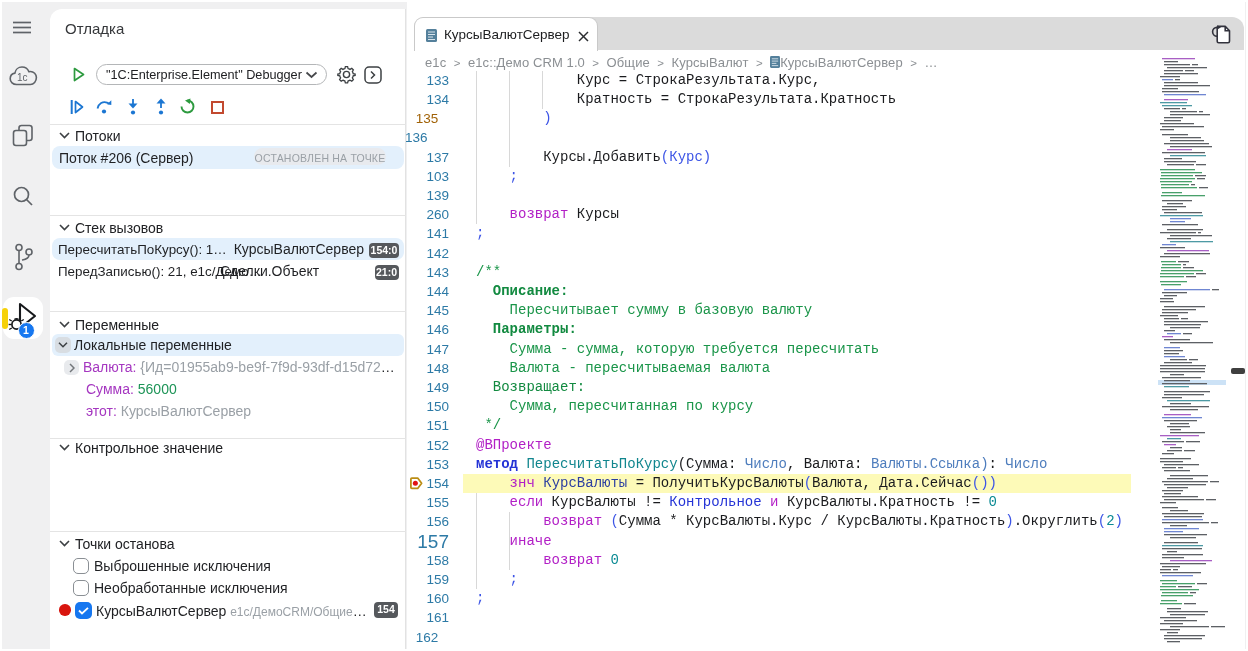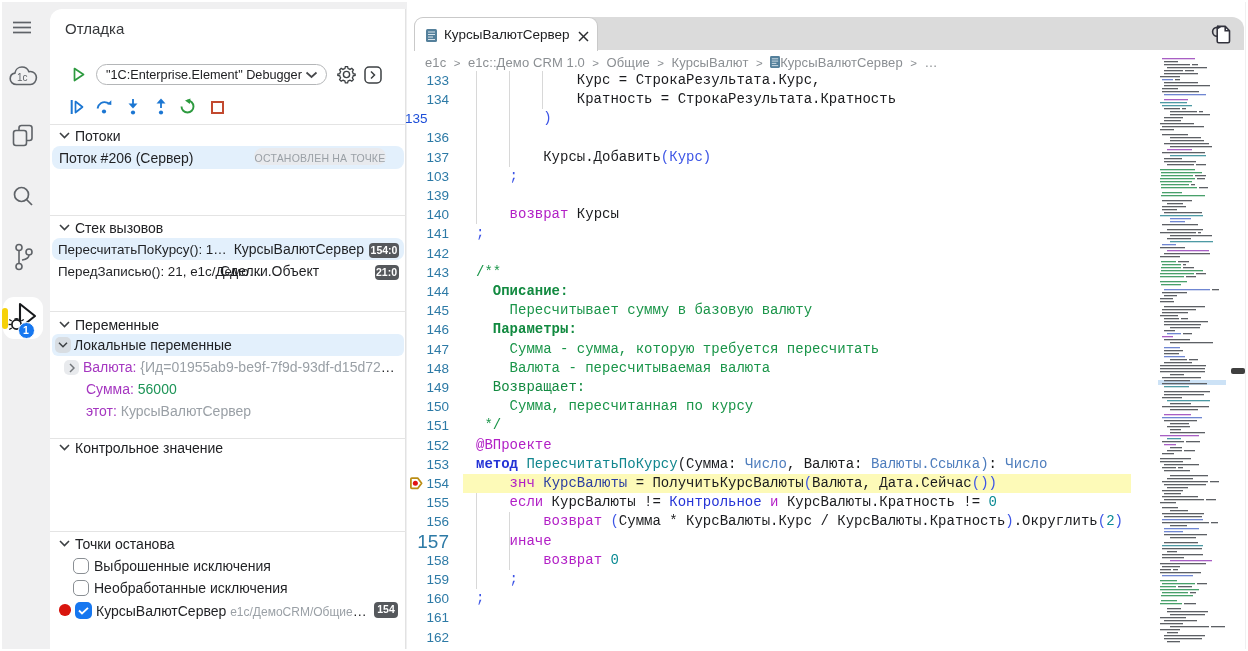--- a/index.html
+++ b/index.html
@@ -220,26 +220,26 @@
 <path d="M2 1.2 L8.6 1.2 L13 7 L8.6 12.8 L2 12.8 Q1 12.8 1 11.8 L1 2.2 Q1 1.2 2 1.2 Z" fill="#fff" stroke="#bb8d15" stroke-width="2" stroke-linejoin="round"></path>
 <circle cx="6" cy="7" r="2.8" fill="#e21214"></circle>
   </svg>
 <div class="abs" style="left:476px;top:70.8px;width:1px;height:153.6px;background:#d8d8d8"></div>
 <div class="abs" style="left:509px;top:70.8px;width:1px;height:96.0px;background:#d8d8d8"></div>
 <div class="abs" style="left:542px;top:70.8px;width:1px;height:38.4px;background:#d8d8d8"></div>
 <div class="abs" style="left:476px;top:493.2px;width:1px;height:96.0px;background:#d8d8d8"></div>
 <div class="abs" style="left:509px;top:512.4px;width:1px;height:57.6px;background:#d8d8d8"></div>
 <div style="position:absolute;left:405px;top:70.8px;width:44px;height:19.2px;line-height:19.2px;text-align:right;font-size:13.5px;color:#2d7aa6">133</div>
 <div style="position:absolute;left:405px;top:90.0px;width:44px;height:19.2px;line-height:19.2px;text-align:right;font-size:13.5px;color:#2d7aa6">134</div>
-<div style="position:absolute;left:405px;top:109.2px;width:44px;height:19.2px;line-height:19.2px;text-align:left;font-size:13.5px;color:#1d4ed8">135</div>
-<div style="position:absolute;left:405px;top:128.4px;width:44px;height:19.2px;line-height:19.2px;text-align:right;font-size:13.5px;color:#2d7aa6">136</div>
+<div style="position:absolute;left:405px;top:109.2px;width:44px;height:19.2px;line-height:19.2px;text-align:center;font-size:13.5px;color:#a16207">135</div>
+<div style="position:absolute;left:405px;top:128.4px;width:44px;height:19.2px;line-height:19.2px;font-size:13.5px;color:#2d7aa6">136</div>
 <div style="position:absolute;left:405px;top:147.6px;width:44px;height:19.2px;line-height:19.2px;text-align:right;font-size:13.5px;color:#2d7aa6">137</div>
 <div style="position:absolute;left:405px;top:166.8px;width:44px;height:19.2px;line-height:19.2px;text-align:right;font-size:13.5px;color:#2d7aa6">103</div>
 <div style="position:absolute;left:405px;top:186.0px;width:44px;height:19.2px;line-height:19.2px;text-align:right;font-size:13.5px;color:#2d7aa6">139</div>
-<div style="position:absolute;left:405px;top:205.2px;width:44px;height:19.2px;line-height:19.2px;text-align:right;font-size:13.5px;color:#2d7aa6">140</div>
+<div style="position:absolute;left:405px;top:205.2px;width:44px;height:19.2px;line-height:19.2px;text-align:right;font-size:13.5px;color:#2d7aa6">260</div>
 <div style="position:absolute;left:405px;top:224.4px;width:44px;height:19.2px;line-height:19.2px;text-align:right;font-size:13.5px;color:#2d7aa6">141</div>
 <div style="position:absolute;left:405px;top:243.6px;width:44px;height:19.2px;line-height:19.2px;text-align:right;font-size:13.5px;color:#2d7aa6">142</div>
 <div style="position:absolute;left:405px;top:262.8px;width:44px;height:19.2px;line-height:19.2px;text-align:right;font-size:13.5px;color:#2d7aa6">143</div>
 <div style="position:absolute;left:405px;top:282.0px;width:44px;height:19.2px;line-height:19.2px;text-align:right;font-size:13.5px;color:#2d7aa6">144</div>
 <div style="position:absolute;left:405px;top:301.2px;width:44px;height:19.2px;line-height:19.2px;text-align:right;font-size:13.5px;color:#2d7aa6">145</div>
 <div style="position:absolute;left:405px;top:320.4px;width:44px;height:19.2px;line-height:19.2px;text-align:right;font-size:13.5px;color:#2d7aa6">146</div>
 <div style="position:absolute;left:405px;top:339.6px;width:44px;height:19.2px;line-height:19.2px;text-align:right;font-size:13.5px;color:#2d7aa6">147</div>
 <div style="position:absolute;left:405px;top:358.8px;width:44px;height:19.2px;line-height:19.2px;text-align:right;font-size:13.5px;color:#2d7aa6">148</div>
 <div style="position:absolute;left:405px;top:378.0px;width:44px;height:19.2px;line-height:19.2px;text-align:right;font-size:13.5px;color:#2d7aa6">149</div>
 <div style="position:absolute;left:405px;top:397.2px;width:44px;height:19.2px;line-height:19.2px;text-align:right;font-size:13.5px;color:#2d7aa6">150</div>
@@ -247,21 +247,21 @@
 <div style="position:absolute;left:405px;top:435.6px;width:44px;height:19.2px;line-height:19.2px;text-align:right;font-size:13.5px;color:#2d7aa6">152</div>
 <div style="position:absolute;left:405px;top:454.8px;width:44px;height:19.2px;line-height:19.2px;text-align:right;font-size:13.5px;color:#2d7aa6">153</div>
 <div style="position:absolute;left:405px;top:474.0px;width:44px;height:19.2px;line-height:19.2px;text-align:right;font-size:13.5px;color:#2d7aa6">154</div>
 <div style="position:absolute;left:405px;top:493.2px;width:44px;height:19.2px;line-height:19.2px;text-align:right;font-size:13.5px;color:#2d7aa6">155</div>
 <div style="position:absolute;left:405px;top:512.4px;width:44px;height:19.2px;line-height:19.2px;text-align:right;font-size:13.5px;color:#2d7aa6">156</div>
 <div style="position:absolute;left:405px;top:531.6px;width:44px;height:19.2px;line-height:19.2px;text-align:right;font-size:19px;color:#2d7aa6">157</div>
 <div style="position:absolute;left:405px;top:550.8px;width:44px;height:19.2px;line-height:19.2px;text-align:right;font-size:13.5px;color:#2d7aa6">158</div>
 <div style="position:absolute;left:405px;top:570.0px;width:44px;height:19.2px;line-height:19.2px;text-align:right;font-size:13.5px;color:#2d7aa6">159</div>
 <div style="position:absolute;left:405px;top:589.2px;width:44px;height:19.2px;line-height:19.2px;text-align:right;font-size:13.5px;color:#2d7aa6">160</div>
 <div style="position:absolute;left:405px;top:608.4px;width:44px;height:19.2px;line-height:19.2px;text-align:right;font-size:13.5px;color:#2d7aa6">161</div>
-<div style="position:absolute;left:405px;top:627.6px;width:44px;height:19.2px;line-height:19.2px;text-align:right;font-size:13.5px;color:#2d7aa6">162</div>
+<div style="position:absolute;left:405px;top:627.6px;width:44px;height:19.2px;line-height:19.2px;text-align:center;font-size:13.5px;color:#2d7aa6">162</div>
 <div class="abs" style="left:476px;top:0;width:700px">
 <div style="position:absolute;left:0;top:70.8px;height:19.2px;line-height:19.2px;white-space:pre;font-family:'Liberation Mono',monospace;font-size:14px;color:#1a1b1e">            Курс = СтрокаРезультата.Курс,</div>
 <div style="position:absolute;left:0;top:90.0px;height:19.2px;line-height:19.2px;white-space:pre;font-family:'Liberation Mono',monospace;font-size:14px;color:#1a1b1e">            Кратность = СтрокаРезультата.Кратность</div>
 <div style="position:absolute;left:0;top:109.2px;height:19.2px;line-height:19.2px;white-space:pre;font-family:'Liberation Mono',monospace;font-size:14px;color:#1a1b1e">        <span style="color:#3d55e6">)</span></div>
 <div style="position:absolute;left:0;top:128.4px;height:19.2px;line-height:19.2px;white-space:pre;font-family:'Liberation Mono',monospace;font-size:14px;color:#1a1b1e"></div>
 <div style="position:absolute;left:0;top:147.6px;height:19.2px;line-height:19.2px;white-space:pre;font-family:'Liberation Mono',monospace;font-size:14px;color:#1a1b1e">        Курсы.Добавить<span style="color:#3d55e6">(Курс)</span></div>
 <div style="position:absolute;left:0;top:166.8px;height:19.2px;line-height:19.2px;white-space:pre;font-family:'Liberation Mono',monospace;font-size:14px;color:#1a1b1e">    <span style="color:#3d55e6">;</span></div>
 <div style="position:absolute;left:0;top:186.0px;height:19.2px;line-height:19.2px;white-space:pre;font-family:'Liberation Mono',monospace;font-size:14px;color:#1a1b1e"></div>
 <div style="position:absolute;left:0;top:205.2px;height:19.2px;line-height:19.2px;white-space:pre;font-family:'Liberation Mono',monospace;font-size:14px;color:#1a1b1e">    <span style="color:#b21fc6">возврат</span> Курсы</div>
 <div style="position:absolute;left:0;top:224.4px;height:19.2px;line-height:19.2px;white-space:pre;font-family:'Liberation Mono',monospace;font-size:14px;color:#1a1b1e"><span style="color:#3d55e6">;</span></div>

